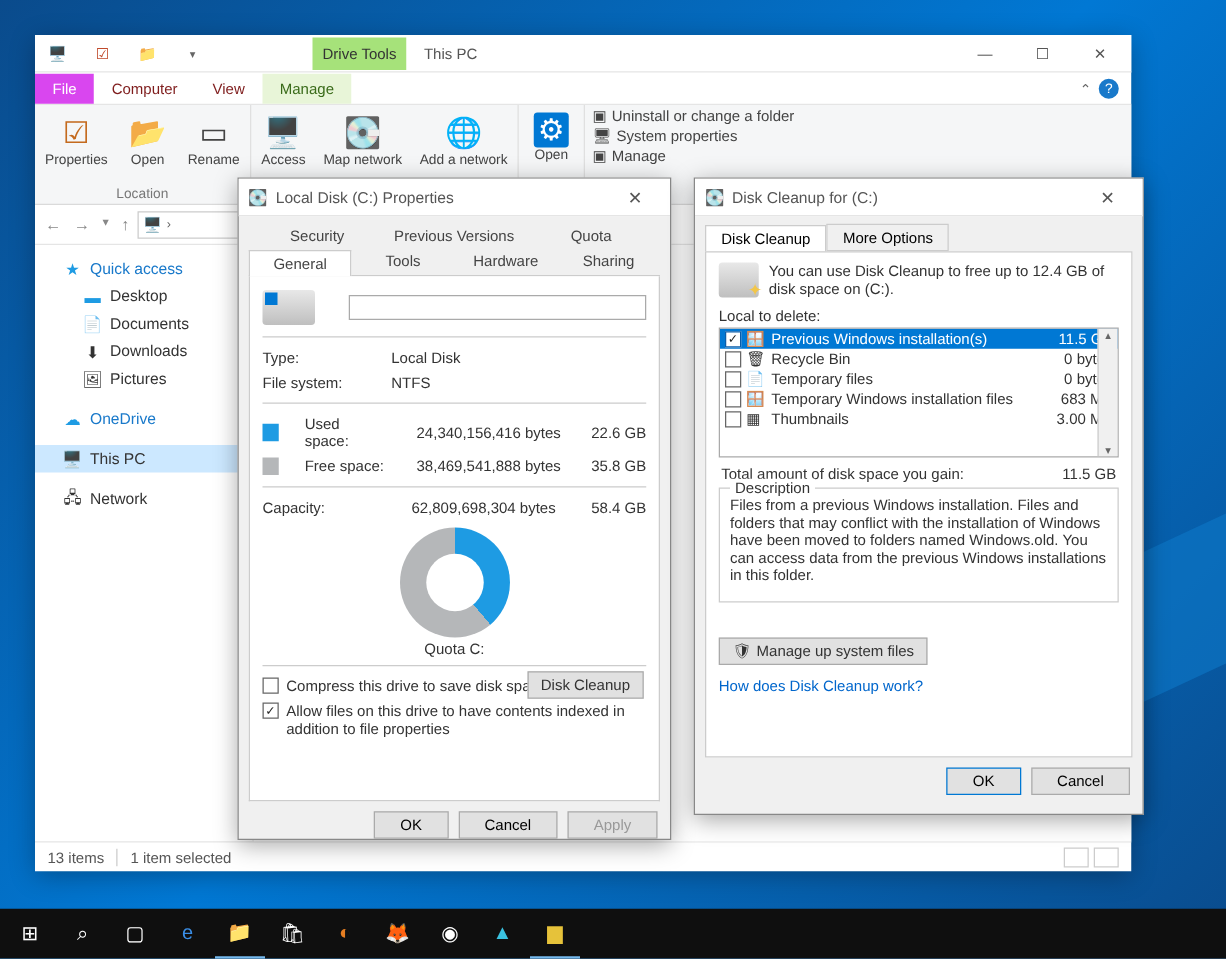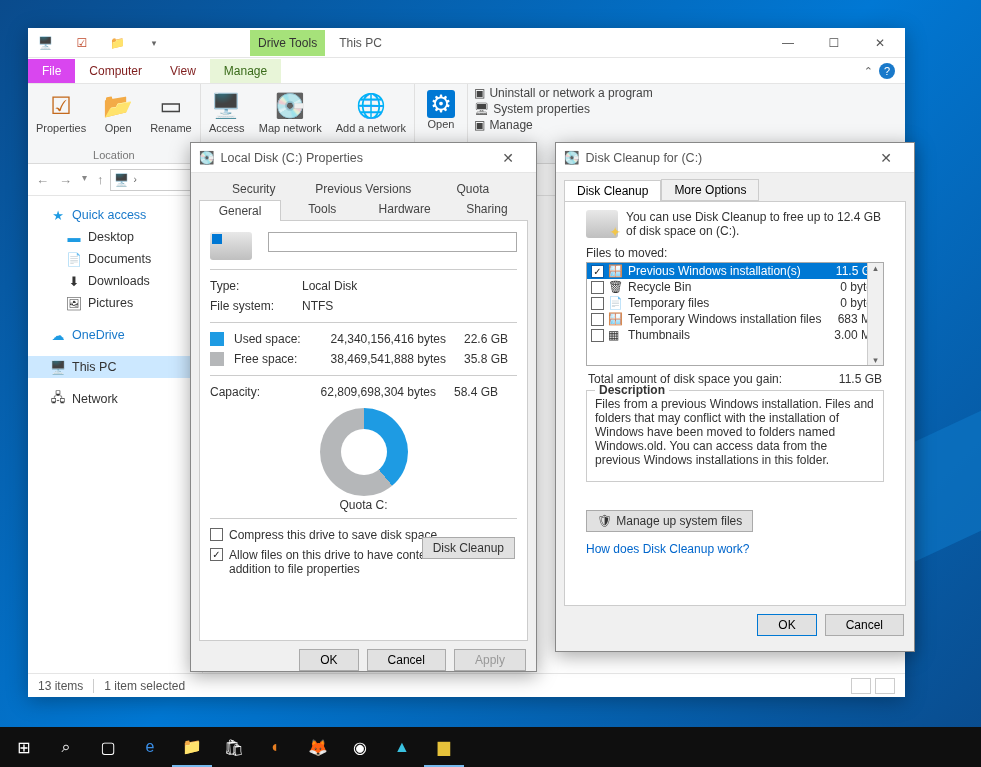--- a/index.html
+++ b/index.html
@@ -49,21 +49,21 @@
 .dlg-title .close { margin-left:auto; width:40px; text-align:center; font-size:14px; color:#555;}
 
 .props { left:190px; top:142px; width:347px; height:530px; background:#f0f0f0;}
 .props .dlg-title { background:#fff; border-bottom:1px solid #e5e5e5;}
 .ptabs { margin:6px 8px 0 8px; border-bottom:1px solid #ccc; display:flex; flex-wrap:wrap; font-size:12px;}
 .ptab { padding:3px 0; width:33.3%; text-align:center; color:#444;}
 .ptab.row1 { width:33.3%;}
 .ptab.row2 { width:25%;}
 .ptab.active { background:#fff; border:1px solid #ccc; border-bottom:none; position:relative; top:1px;}
 .pbody { margin:0 8px; background:#fff; border:1px solid #ccc; border-top:none; padding:8px 10px; font-size:12px; color:#333;}
-.prow { display:flex; align-items:flex-start; padding:3px 0; gap:10px;}
+.prow { display:flex; align-items:center; padding:3px 0; gap:21px;}
 .prow .lab { width:82px;}
 .prow .byt { width:132px; text-align:right;}
 .prow .gb { width:52px; text-align:right;}
 .hr { border-top:1px solid #ccc; margin:6px 0;}
 .sqbox { width:14px; height:14px; display:inline-block;}
 .nameinput { flex:1; height:20px; border:1px solid #aaa; background:#fff;}
 .driveico { width:42px; height:28px; background:linear-gradient(#e8e8e8,#bfbfbf); border-radius:3px; position:relative; margin-right:6px;}
 .driveico::before { content:""; position:absolute; top:2px; left:2px; width:10px; height:10px; background:#0078d4;}
 .donut { width:88px; height:88px; margin:6px auto 2px auto; border-radius:50%; background:conic-gradient(#1e9be3 0 140deg, #b5b7b9 140deg 360deg); display:flex; align-items:center; justify-content:center;}
 .donut .hole { width:46px; height:46px; background:#fff; border-radius:50%;}
@@ -73,35 +73,35 @@
 .chkrow .box { width:13px; height:13px; border:1px solid #666; display:flex; align-items:center; justify-content:center; font-size:10px; color:#222; flex-shrink:0;}
 .dlg-btns { display:flex; gap:8px; justify-content:flex-end; padding:8px 10px;}
 .dlg-btns button { padding:3px 20px; border:1px solid #aaa; background:#e1e1e1; font-size:12px;}
 .dlg-btns button:disabled { color:#999;}
 
 .cleanup { left:555px; top:142px; width:360px; height:510px; background:#f0f0f0;}
 .cleanup .dlg-title { background:#fff; border-bottom:1px solid #e5e5e5;}
 .ctabs { margin:6px 8px 0 8px; display:flex; font-size:12px;}
 .ctab { padding:3px 12px; border:1px solid #ccc; background:#f0f0f0;}
 .ctab.active { background:#fff; border-bottom:none; position:relative; top:1px;}
-.cbody { margin:0 8px; background:#fff; border:1px solid #ccc; padding:8px 21px; font-size:12px; color:#333; height:405px; position:relative;}
+.cbody { margin:0 8px; background:#fff; border:1px solid #ccc; padding:8px 10px; font-size:12px; color:#333; height:405px; position:relative;}
 .cinfo { display:flex; gap:8px; margin-bottom:8px;}
 .cico { width:32px; height:28px; background:linear-gradient(#e8e8e8,#bfbfbf); border-radius:3px; position:relative; flex-shrink:0;}
 .cico::before { content:"✦"; position:absolute; bottom:-2px; right:-3px; color:#f2c64a; font-size:14px;}
 .clist { border:1px solid #aaa; height:104px; overflow:hidden; margin-bottom:6px; position:relative;}
 .clrow { display:flex; align-items:center; padding:1px 4px; gap:4px; font-size:12px;}
 .clrow.sel { background:#0078d4; color:#fff;}
 .clrow .cb { width:13px; height:13px; border:1px solid #666; background:#fff; display:flex; align-items:center; justify-content:center; font-size:10px; color:#222; flex-shrink:0;}
 .clrow.sel .cb { border-color:#0a5ca8;}
 .clrow .fi { width:16px; height:14px; flex-shrink:0;}
 .clrow .siz { margin-left:auto;}
 .scroll { position:absolute; right:0; top:0; width:16px; height:100%; background:#f0f0f0; border-left:1px solid #ccc; display:flex; flex-direction:column; font-size:9px; color:#666; align-items:center; justify-content:space-between;}
 .ctot { display:flex; justify-content:space-between; margin:4px 2px;}
 .fieldset { border:1px solid #ccc; padding:6px 8px; margin-top:4px; position:relative;}
-.fieldset .legend { position:absolute; top:-8px; left:8px; background:#fff; padding:0 4px; font-size:12px;font-weight:bold;}
+.fieldset .legend { position:absolute; top:-8px; left:8px; background:#fff; padding:0 4px; font-size:12px;}
 .cleansys { margin-top:28px; padding:3px 10px; border:1px solid #aaa; background:#e1e1e1; font-size:12px; display:inline-flex; align-items:center; gap:4px;}
 .clink { color:#0066cc; margin-top:10px; display:inline-block;}
 
 .taskbar { position:absolute; left:0; bottom:0; right:0; height:40px; background:#0f0f0f; display:flex; align-items:center; padding:0 4px; gap:2px;}
 .tbtn { width:40px; height:40px; display:flex; align-items:center; justify-content:center; color:#fff; font-size:16px;}
 .tbtn.active { border-bottom:2px solid #76b9ed;}
 </style>
 </head>
 <body>
 
@@ -171,21 +171,21 @@
       <div class="rgroup-btns">
         <div class="rbtn">
             <div class="ico" style="background:#0078d4;color:#fff;width:28px;height:28px;border-radius:3px">⚙</div>
             <span>Open</span>
           </div>
       </div>
     </div>
     <div class="rlist">
       <div>
           <span>▣</span>
-          <span>Uninstall or network a program</span>
+          <span>Uninstall or change a folder</span>
         </div>
       <div>
           <span>🖥</span>
           <span>System properties</span>
         </div>
       <div>
           <span>▣</span>
           <span>Manage</span>
         </div>
     </div>
@@ -331,21 +331,21 @@
   </div>
   <div class="ctabs">
     <div class="ctab active">Disk Cleanup</div>
     <div class="ctab">More Options</div>
   </div>
   <div class="cbody">
     <div class="cinfo">
       <div class="cico"></div>
       <div>You can use Disk Cleanup to free up to 12.4 GB of disk space on  (C:).</div>
     </div>
-    <div style="margin-bottom:2px">Files to moved:</div>
+    <div style="margin-bottom:2px">Local to delete:</div>
     <div class="clist">
       <div class="clrow sel">
           <span class="cb">✓</span>
           <span class="fi">🪟</span>
           <span>Previous Windows installation(s)</span>
           <span class="siz">11.5 GB</span>
         </div>
       <div class="clrow">
           <span class="cb"></span>
           <span class="fi">🗑</span>

